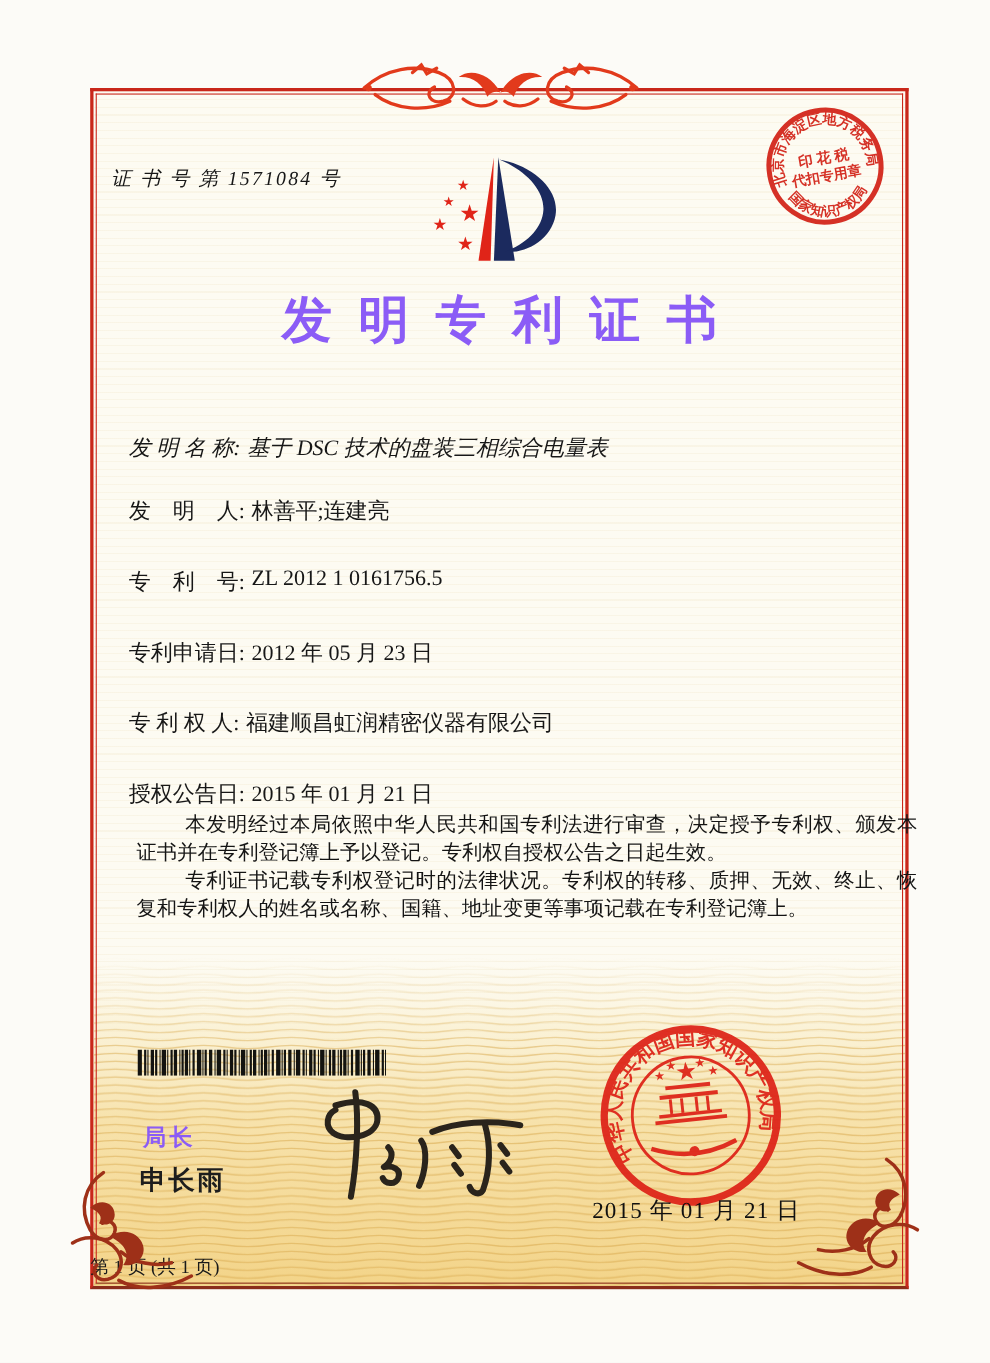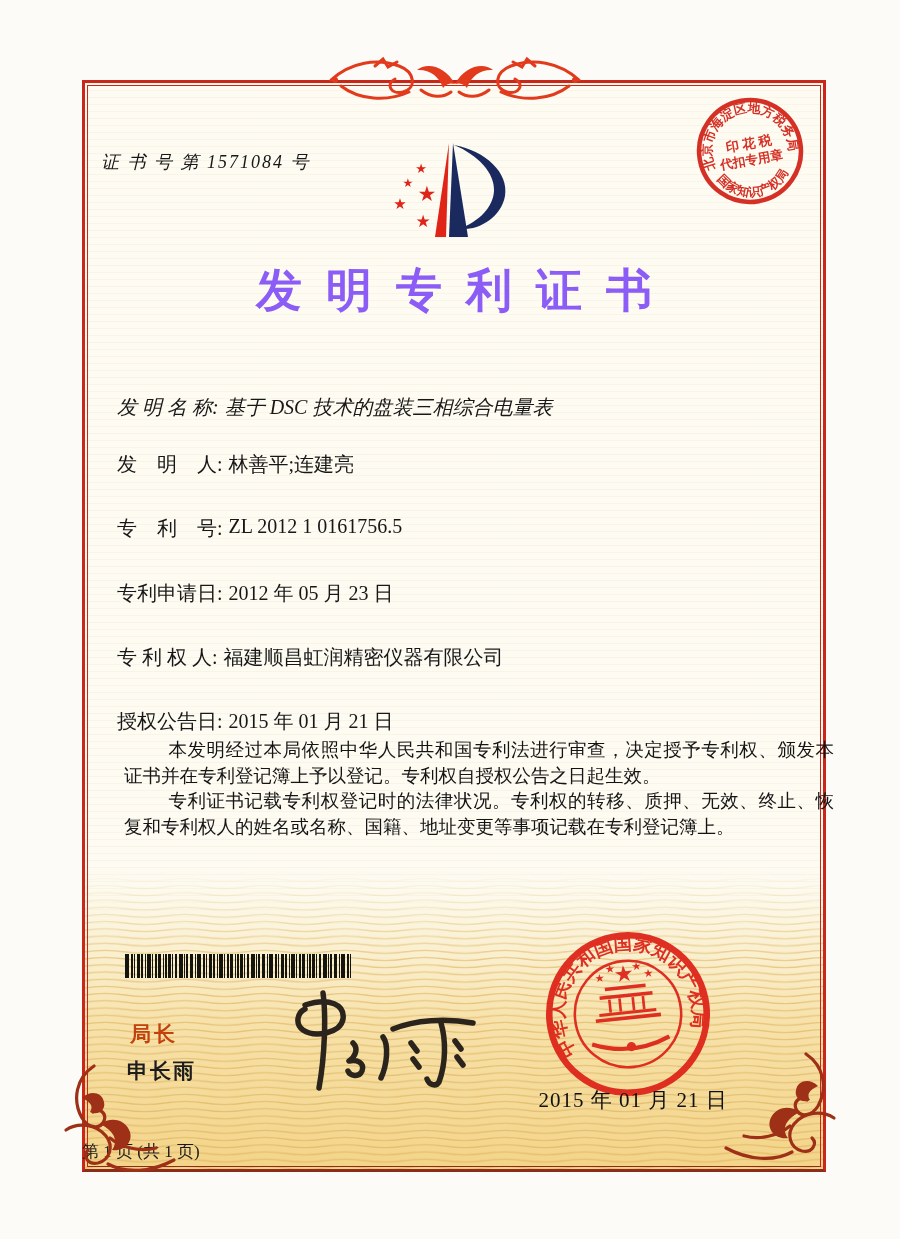--- a/index.html
+++ b/index.html
@@ -32,23 +32,23 @@
     font-size:46px; font-weight:bold; letter-spacing:24px; text-indent:24px; color:#8b5cf6;
   }
   .field{ position:absolute; left:117px; display:flex; white-space:pre; font-size:20px; color:#171717;}
   .field .fvalue{ margin-left:6px; }
   .f0{top:394px;font-style:italic;} .f1{top:451px;} .f2{top:515px;justify-content:flex-end;} .f3{top:580px;} .f4{top:644px;} .f5{top:708px;}
   .paras{
     position:absolute; left:100px; top:738px; width:710px;
     font-size:18.5px; line-height:25.5px; text-align:justify; color:#141414;margin-left:24px;
   }
   .paras p{ margin:0; text-indent:2.4em; }
-  .sig-title{ position:absolute; left:130px; top:1020px; font-size:21px; font-weight:600; color:#c2410c;
+  .sig-title{ position:absolute; left:130px; top:1020px; font-size:21px; font-weight:600; color:#8b5cf6;
               font-family:"Liberation Sans","DejaVu Sans",sans-serif; letter-spacing:3px;}
-  .sig-name { position:absolute; left:127px; top:1057px; font-size:21px; font-weight:600; color:#1d1d1d;
+  .sig-name { position:absolute; left:127px; top:1057px; font-size:24px; font-weight:600; color:#1d1d1d;
               font-family:"Liberation Sans","DejaVu Sans",sans-serif; letter-spacing:2px;}
   .issue-date{ position:absolute; left:528px; top:1086px; width:210px; text-align:center;
                font-size:21px; color:#101010; letter-spacing:1px; white-space:pre; z-index:6;}
   .page-footer{ position:absolute; left:82px; top:1140px; width:744px; 
                 font-size:17px; color:#1a1a1a; white-space:pre;}
   
   .logo{ position:absolute; left:390px; top:133px; z-index:3;}
   .tax-stamp{ position:absolute; left:694px; top:95px; z-index:4;}
   .office-seal{ position:absolute; left:536px; top:922px; z-index:5;}
   .barcode{ position:absolute; left:125px; top:954px; z-index:4;}

